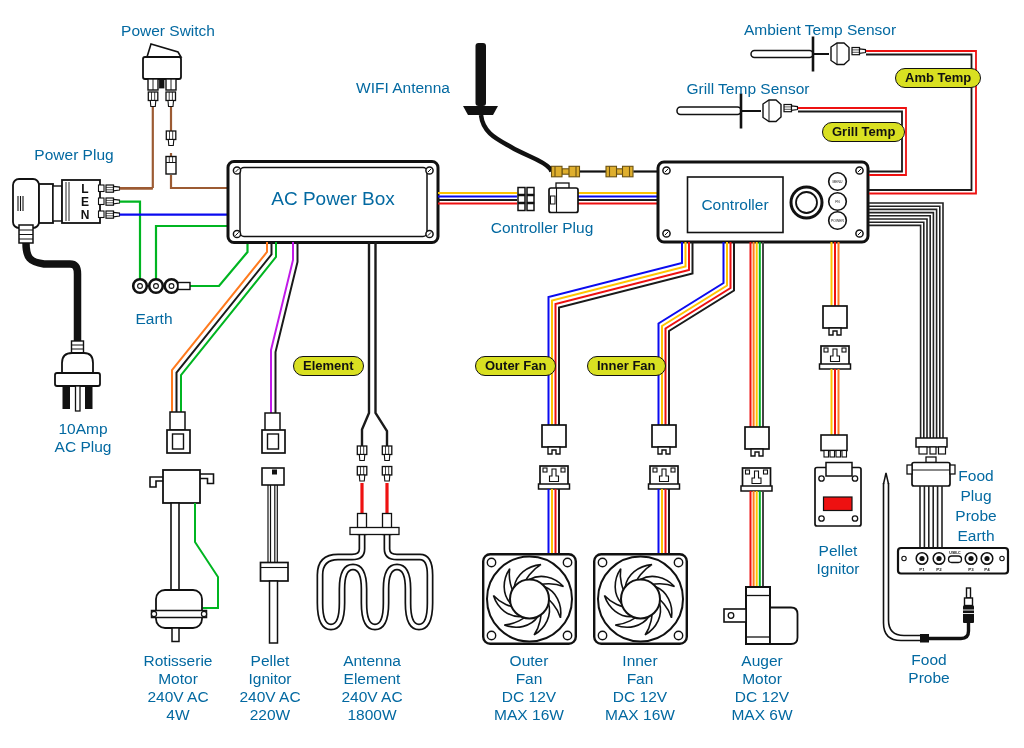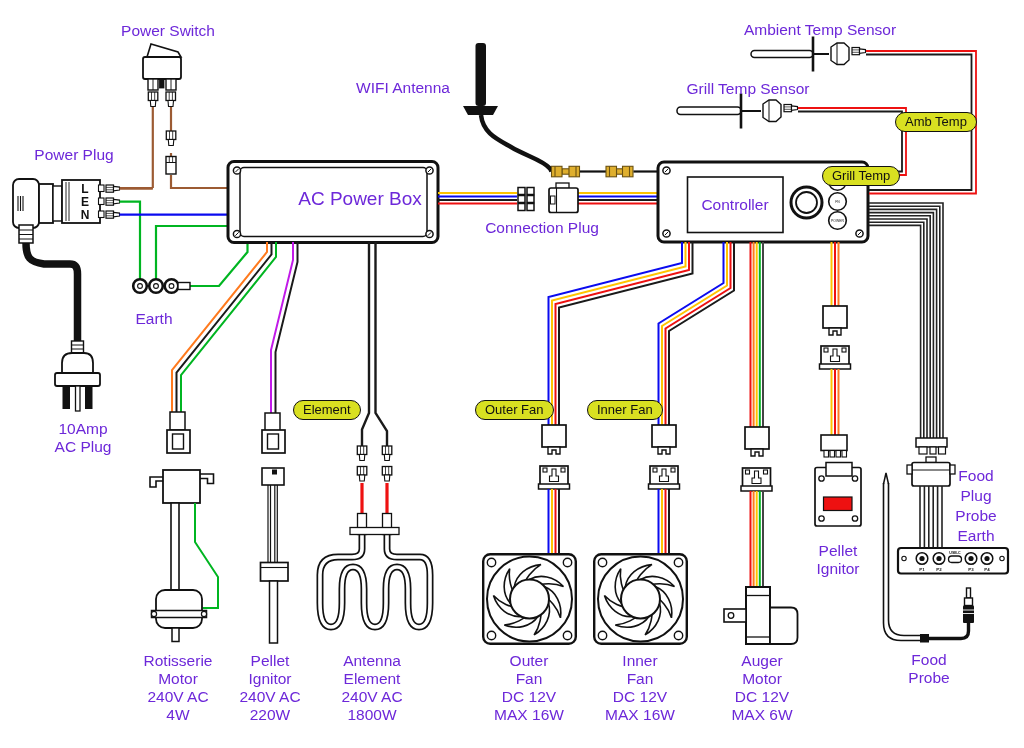--- a/index.html
+++ b/index.html
@@ -1,24 +1,24 @@
 <!DOCTYPE html>
 <html><head>
 <meta charset="utf-8">
 <style>
   html,body{margin:0;padding:0;background:#fff;}
   #stage{position:relative;width:1024px;height:748px;background:#fff;overflow:hidden;
          font-family:"Liberation Sans","DejaVu Sans",sans-serif;color:#111;}
   #art{position:absolute;left:0;top:0;}
   .lbl{position:absolute;transform:translateX(-50%);text-align:center;white-space:nowrap;
-       font-size:15.5px;line-height:18px;color:#6d28d9;}
-  .lbl.big{font-size:19px;margin-left:27px;}
+       font-size:15.5px;line-height:18px;color:#0369a1;}
+  .lbl.big{font-size:19px;}
   .lbl.panel4{line-height:20px;}
   .tag{position:absolute;background:#D9E021;border:1.6px solid #111;border-radius:10px;
-       padding:1px 9px 2px 9px;font-size:13px;font-weight:normal;white-space:nowrap;margin-top:44px;}
+       padding:1px 9px 2px 9px;font-size:13px;font-weight:bold;white-space:nowrap;}
   svg text{font-family:"Liberation Sans","DejaVu Sans",sans-serif;fill:#111;}
 </style>
 </head>
 <body>
 
 <div id="stage">
 
 <svg id="art" width="1024" height="748" viewBox="0 0 1024 748">
 <defs>
   <g id="screw">
@@ -459,21 +459,21 @@
 </svg>
 
 <div class="lbl" style="left:168px;top:22px">Power Switch</div>
 <div class="lbl" style="left:74px;top:146px">Power Plug</div>
 <div class="lbl" style="left:154px;top:310px">Earth</div>
 <div class="lbl" style="left:83px;top:420px">
   <div>10Amp</div>
       <div>AC Plug</div>
 </div>
 <div class="lbl" style="left:403px;top:79px">WIFI Antenna</div>
-<div class="lbl" style="left:542px;top:219px">Connection Plug</div>
+<div class="lbl" style="left:542px;top:219px">Controller Plug</div>
 <div class="lbl" style="left:820px;top:21px">Ambient Temp Sensor</div>
 <div class="lbl" style="left:748px;top:80px">Grill Temp Sensor</div>
 <div class="lbl big" style="left:333px;top:190px">AC Power Box</div>
 <div class="lbl" style="left:735px;top:196px">Controller</div>
 
 <div class="lbl" style="left:178px;top:652px">
   <div>Rotisserie</div>
       <div>Motor</div>
   <div>240V AC</div>
       <div>4W</div>

